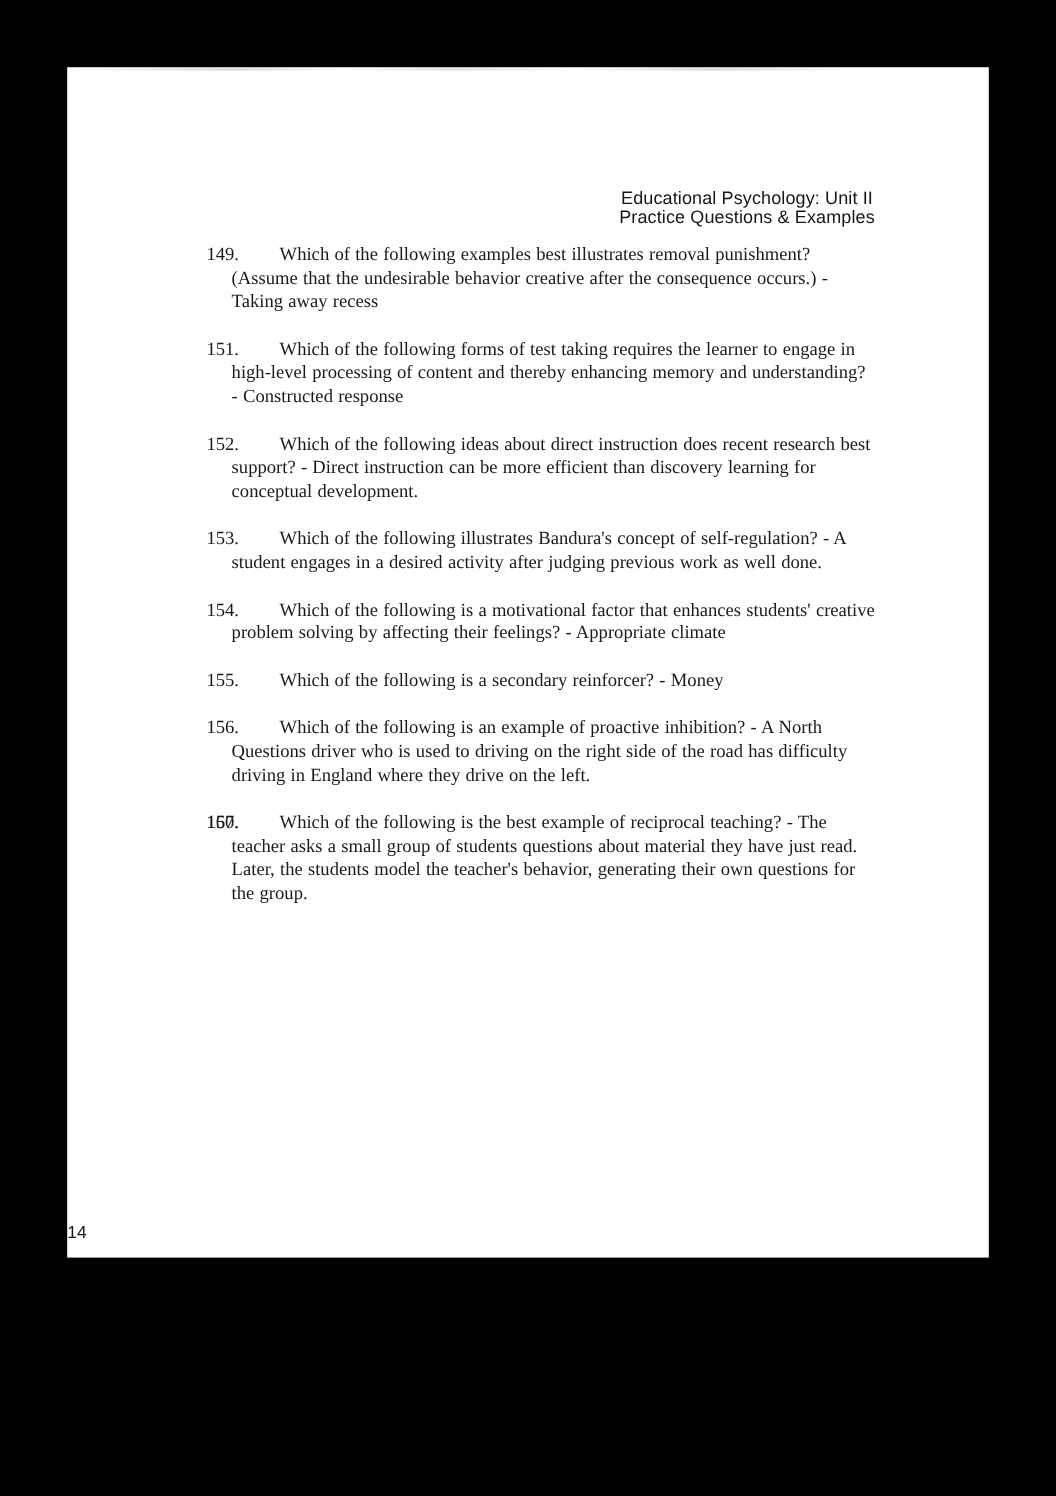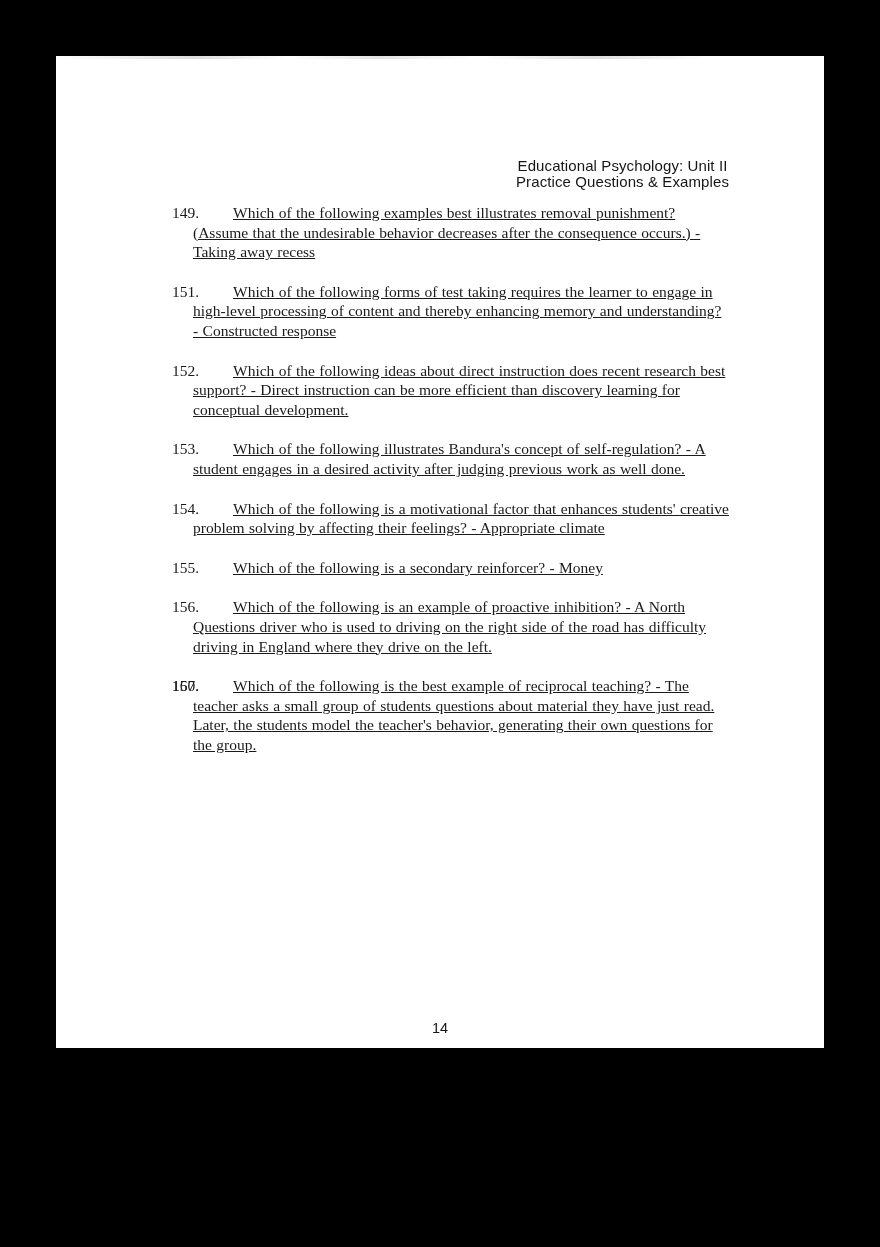--- a/index.html
+++ b/index.html
@@ -53,55 +53,53 @@
     left: 137px;
     width: 537px;
   }
   .question {
     position: relative;
     font-size: 15.5px;
     line-height: 19.6px;
     text-indent: 40px;
     margin-bottom: 20px;
     word-spacing: 0.5px;
-    text-decoration: underline;
   }
   .qnum {
     position: absolute;
     left: -21px;
     top: 0;
     text-indent: 0;
     white-space: nowrap;
   }
   .page-footer {
     position: absolute;
     top: 964px;
     left: 0;
     width: 100%;
-    text-align: center;
     font-family: "Liberation Sans", sans-serif;
     font-size: 14.5px;
     color: #161616;
   }
 </style>
 </head>
 <body>
 
 <div class="canvas">
   <div class="paper">
     <div class="scan-edge"></div>
 
     <div class="doc-header">
       <div>Educational Psychology: Unit II</div>
       <div>Practice Questions &amp; Examples</div>
     </div>
 
     <div class="questions">
       <div class="question">
-        <span class="qnum">149.</span><span>Which of the following examples best illustrates removal punishment? (Assume that the undesirable behavior decreases after the consequence occurs.) - Taking away recess</span>
+        <span class="qnum">149.</span><span>Which of the following examples best illustrates removal punishment? (Assume that the undesirable behavior creative after the consequence occurs.) - Taking away recess</span>
       </div>
       <div class="question">
         <span class="qnum">151.</span><span>Which of the following forms of test taking requires the learner to engage in high-level processing of content and thereby enhancing memory and understanding? - Constructed response</span>
       </div>
       <div class="question">
         <span class="qnum">152.</span><span>Which of the following ideas about direct instruction does recent research best support? - Direct instruction can be more efficient than discovery learning for conceptual development.</span>
       </div>
       <div class="question">
         <span class="qnum">153.</span><span>Which of the following illustrates Bandura's concept of self-regulation? - A student engages in a desired activity after judging previous work as well done.</span>
       </div>

